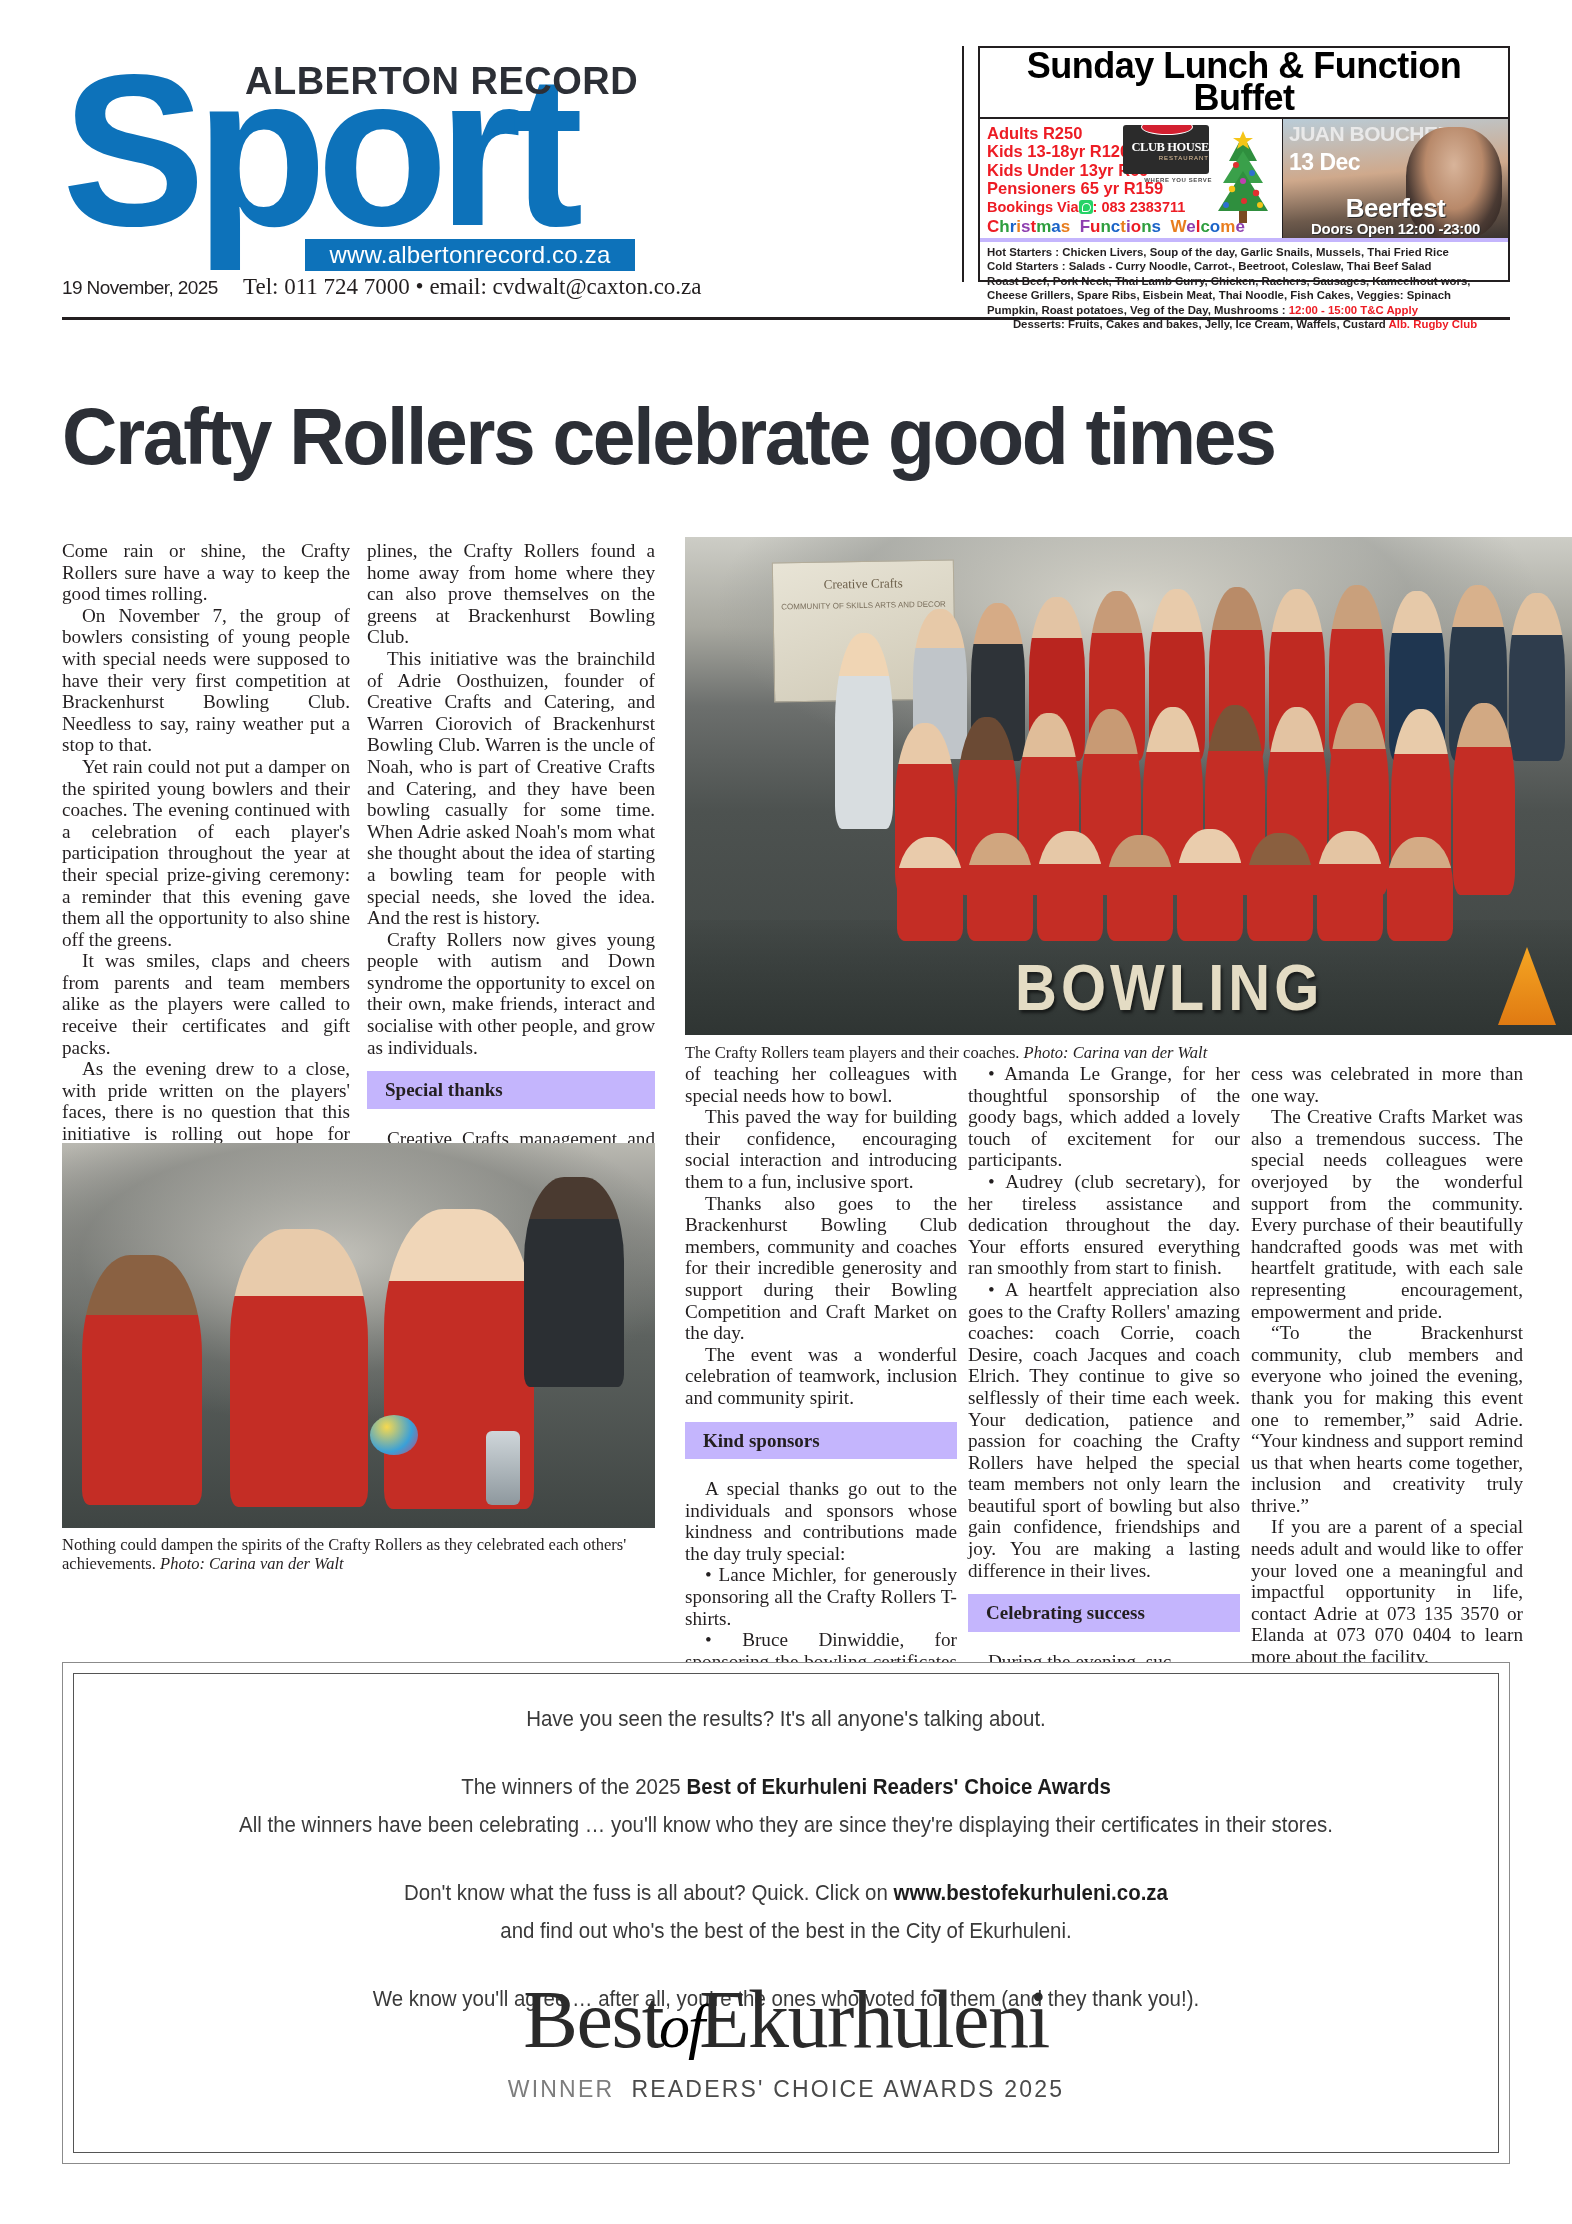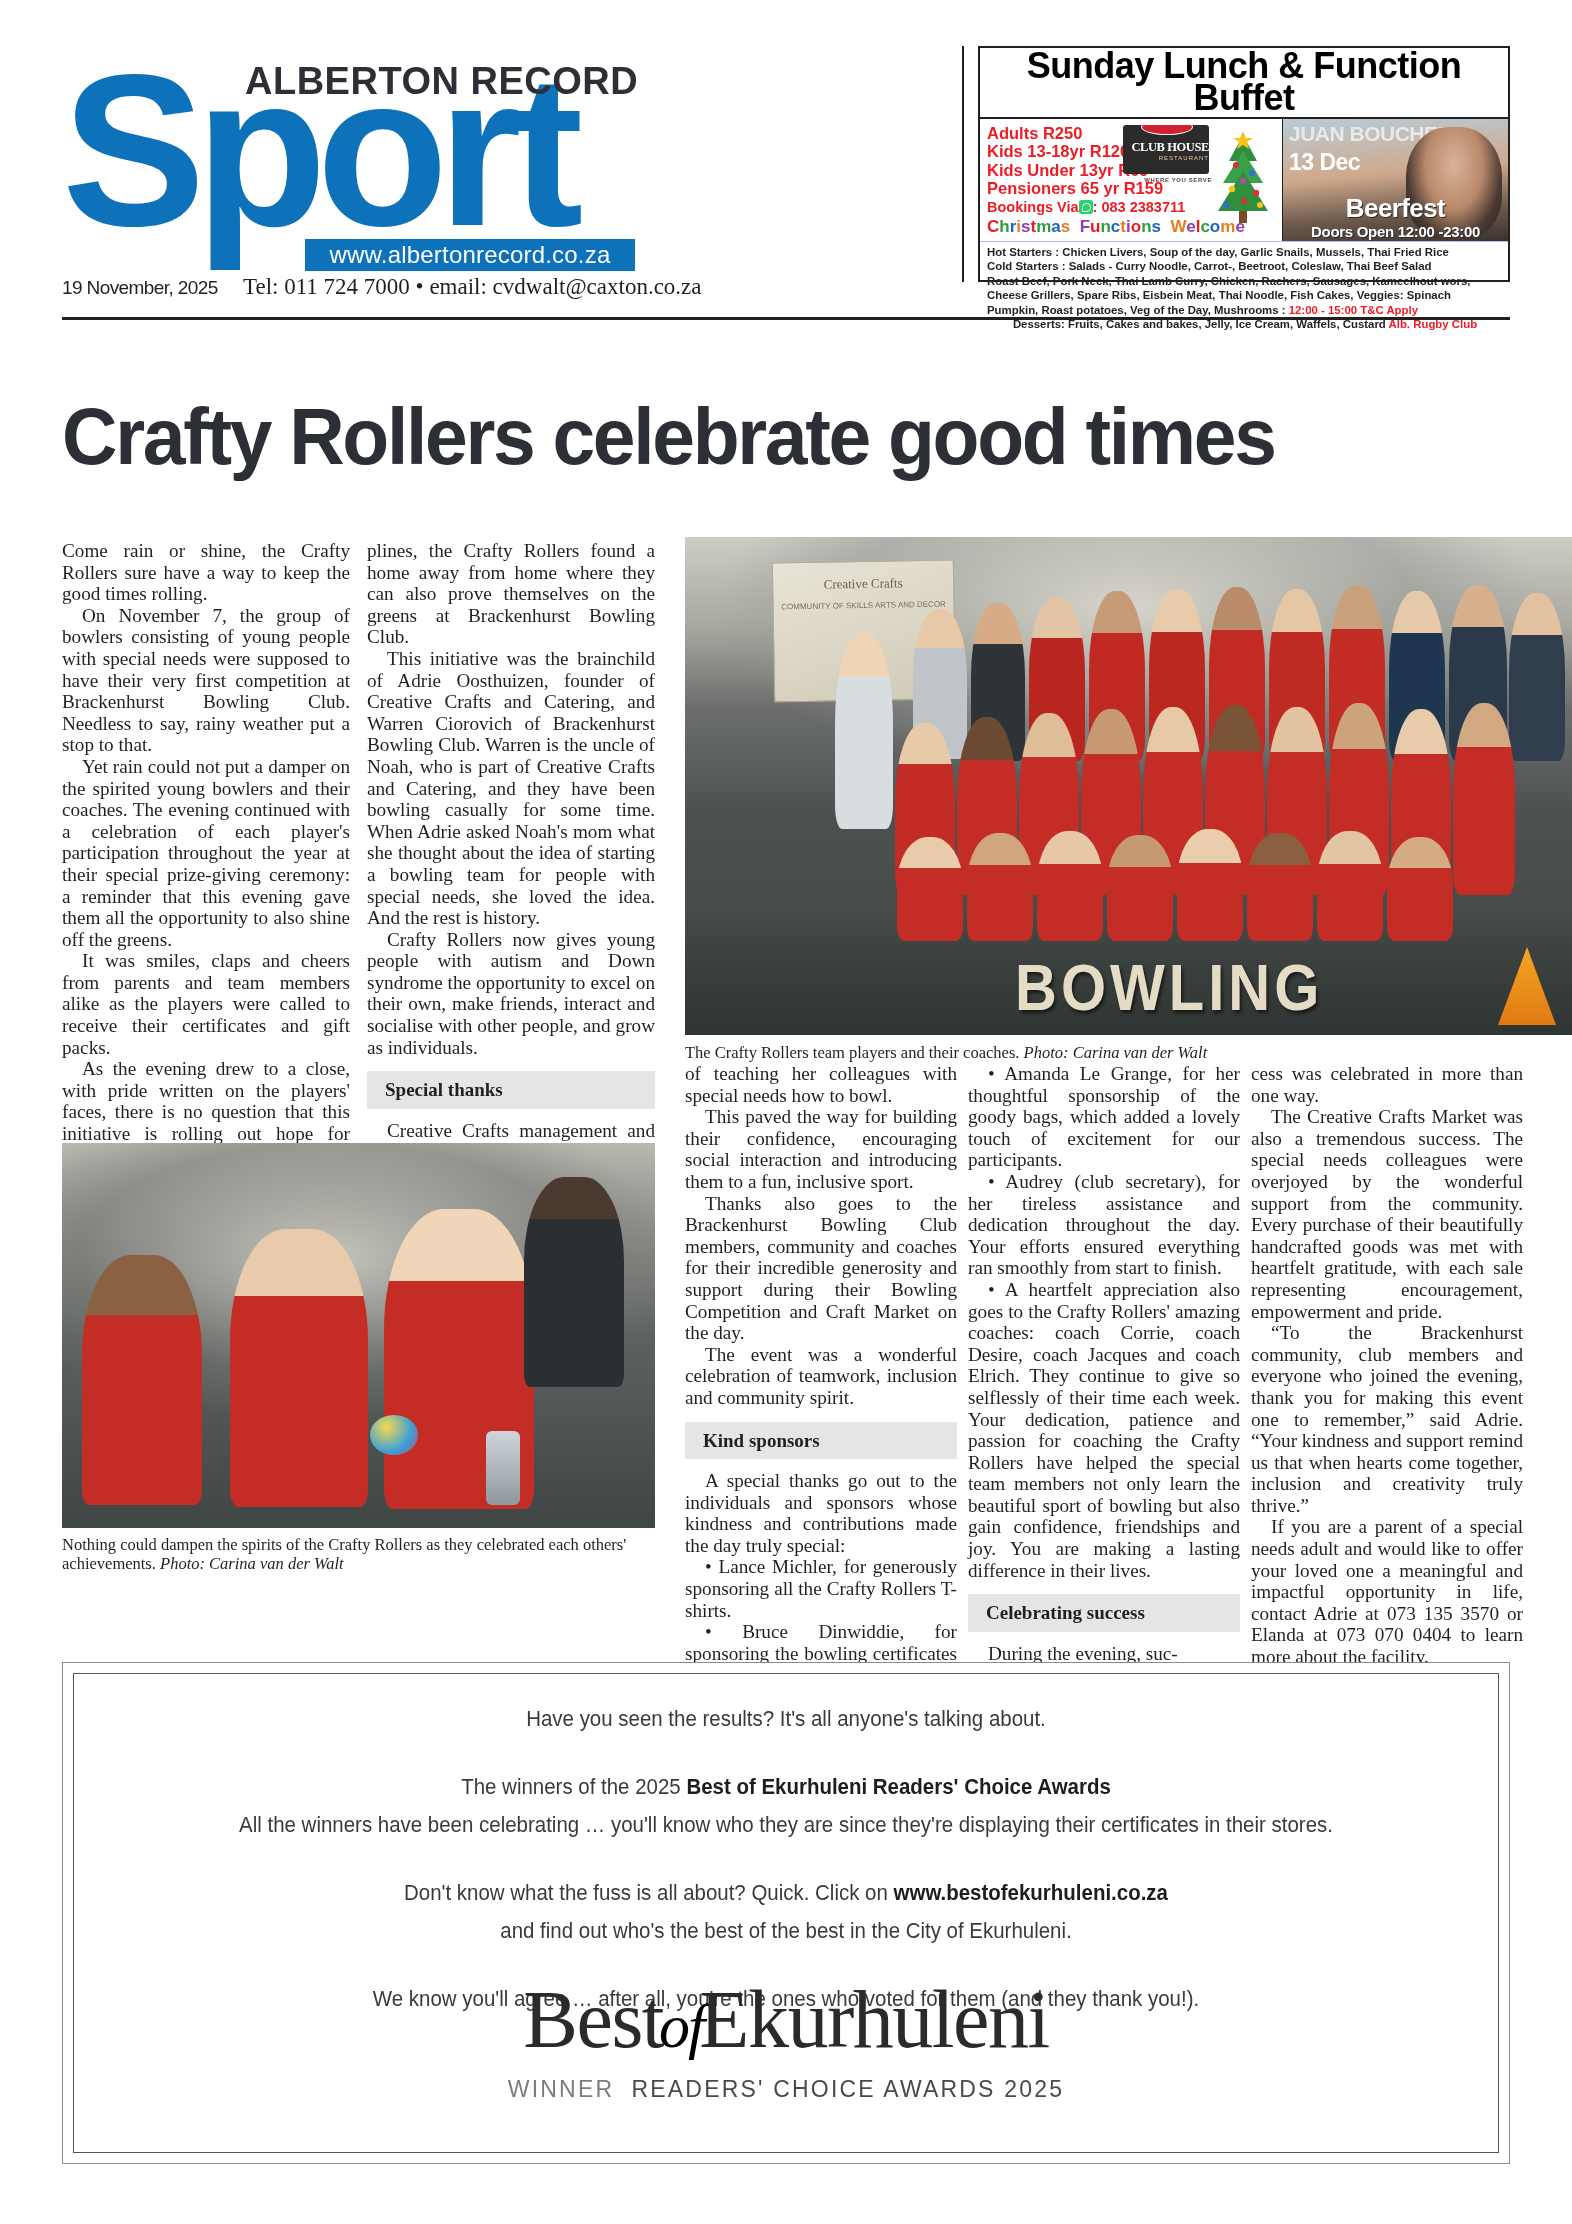--- a/index.html
+++ b/index.html
@@ -51,21 +51,21 @@
     border:2px solid #231f20; background:#fff;
     display:flex; flex-direction:column;
   }
   .topad-sep { position:absolute; left:962px; top:46px; width:2px; height:236px; background:#231f20; }
   .topad-title {
     font-family:"Liberation Sans", sans-serif; font-weight:700;
     font-size:36px; color:#000; text-align:center;
     border-bottom:2px solid #231f20; padding:2px 0 3px;
     letter-spacing:-0.5px; line-height:32px;
   }
-  .topad-mid { display:flex; flex:0 0 auto; height:123px; border-bottom:1px solid #c4b5fd;}
+  .topad-mid { display:flex; flex:0 0 auto; height:123px; border-bottom:4px solid #c4b5fd;}
   .topad-left { width:302px; position:relative; padding:5px 0 0 7px; }
   .topad-price {
     font-family:"Liberation Sans", sans-serif; font-weight:700;
     font-size:16.5px; color:#ed1c24; line-height:18.4px; white-space:nowrap;
   }
   .topad-price.small { font-size:14.5px; }
   .topad-xmas {
     font-family:"Liberation Sans", sans-serif; font-weight:700;
     font-size:17px; line-height:19px; margin-top:1px; white-space:nowrap;
   }
@@ -218,21 +218,21 @@
     position:absolute; left:0; top:995px; width:593px;
     font-size:16.5px; line-height:19px; color:#231f20;
   }
   .caption-second i { font-style:italic; }
 
   .c3 { left:623px;  top:523px; width:272px; }
   .c4 { left:906px;  top:523px; width:272px; }
   .c5 { left:1189px; top:523px; width:272px; }
 
   .secthead {
-    background:#e5e5e5; padding:8px 0 8px 18px; margin:13px 0 11px;
+    background:#c4b5fd; padding:8px 0 8px 18px; margin:13px 0 19px;
     font-family:"Liberation Serif", serif; font-weight:700;
     font-size:19px; color:#231f20; text-indent:0;
   }
 
   
   .botad {
     position:absolute; left:62px; top:1662px; width:1448px; height:502px;
     border:1.5px solid #8b8b8b; background:#fff;
   }
   .botad-inner {

